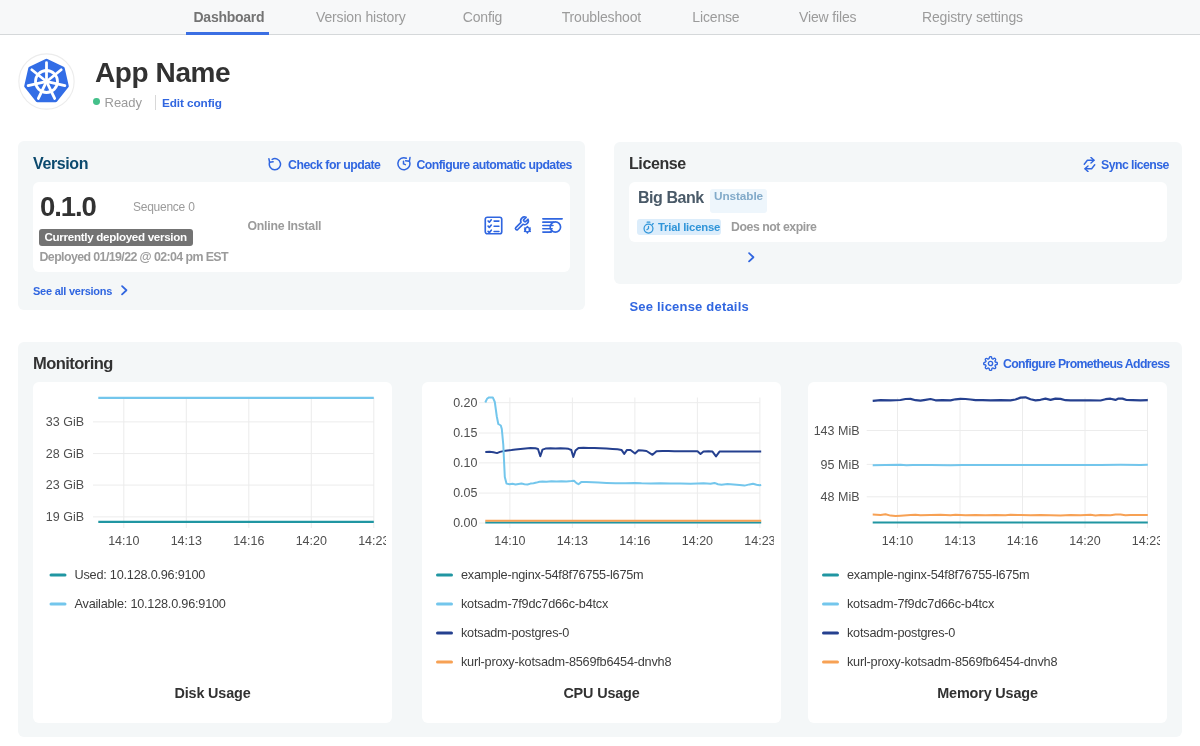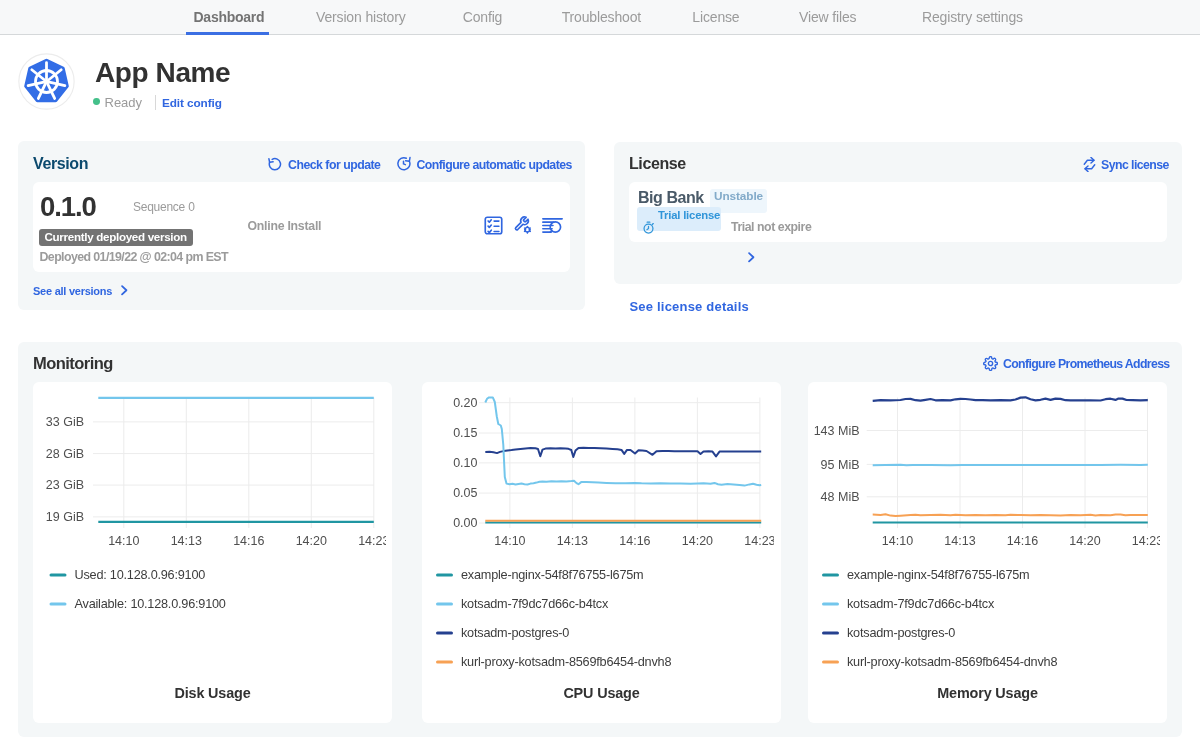--- a/index.html
+++ b/index.html
@@ -103,28 +103,28 @@
 <svg style="position:absolute;left:1082px;top:157px" width="15" height="15" viewBox="0 0 24 24" fill="none" stroke="#3066e0" stroke-width="2.3" stroke-linecap="round" stroke-linejoin="round">
     <path d="M3.6 11.6 L8.6 5.2 L18.8 5.2"></path>
     <polyline points="14.4 0.7 19.3 5.2 14.4 9.7"></polyline>
     <path d="M20.4 12.4 L15.4 18.8 L5.2 18.8"></path>
     <polyline points="9.6 14.3 4.7 18.8 9.6 23.3"></polyline>
   </svg>
 <div class="abs blue" style="left:1101px;top:158px;font-size:12.3px;letter-spacing:-0.55px;">Sync license</div>
 <div class="white" style="left:629px;top:181.5px;width:538px;height:60px;"></div>
 <div class="abs" style="left:638px;top:189.5px;font-size:16px;font-weight:bold;color:#4a5a68;line-height:16px;letter-spacing:-0.45px;">Big Bank</div>
 <div class="abs" style="left:710px;top:189px;height:24px;background:#eef6fc;border-radius:3px;color:#82aac9;font-size:11.8px;font-weight:600;line-height:15.5px;padding:0 4px;letter-spacing:-0.1px;">Unstable</div>
-<div class="abs" style="left:637px;top:207px;width:84px;height:24px;background:#dcedfb;border-radius:3px;color:#3095d9;font-size:11.3px;font-weight:bold;line-height:16px;padding:0 0 0 21px;letter-spacing:-0.2px;">Trial license</div>
+<div class="abs" style="left:637px;top:219px;width:84px;height:16px;background:#dcedfb;border-radius:3px;color:#3095d9;font-size:11.3px;font-weight:bold;line-height:16px;padding:0 0 0 21px;letter-spacing:-0.2px;">Trial license</div>
 <svg style="position:absolute;left:642px;top:220.5px" width="13" height="13" viewBox="0 0 24 24" fill="none" stroke="#3095d9" stroke-width="2.3" stroke-linecap="round" stroke-linejoin="round">
     <circle cx="12" cy="14" r="8.2"></circle>
     <line x1="9.5" y1="2.2" x2="14.5" y2="2.2"></line>
     <line x1="19" y1="6.5" x2="20.8" y2="4.7"></line>
     <polyline points="12 9.8 12 14 9 16"></polyline>
   </svg>
-<div class="abs" style="left:731px;top:220px;font-size:12.3px;font-weight:600;color:#9b9b9b;letter-spacing:-0.45px;">Trial not expire</div>
+<div class="abs" style="left:731px;top:220px;font-size:12.3px;font-weight:600;color:#9b9b9b;letter-spacing:-0.45px;">Does not expire</div>
 <div class="abs blue" style="left:629.5px;top:252px;font-size:13px;letter-spacing:0.2px;margin-top:47px;">See license details</div>
 <svg style="position:absolute;left:745.5px;top:252.4px" width="10.5" height="10.5" viewBox="0 0 24 24" fill="none" stroke="#3066e0" stroke-width="4.0" stroke-linecap="round" stroke-linejoin="round">
     <polyline points="7 2.5 17 12 7 21.5"></polyline>
   </svg>
 
 <div class="card" style="left:18px;top:342px;width:1164px;height:395px;"></div>
 <div class="abs" style="left:33px;top:353.5px;font-size:16.5px;font-weight:bold;color:#323232;letter-spacing:-0.55px;">Monitoring</div>
 <svg style="position:absolute;left:983px;top:356px" width="15" height="15" viewBox="0 0 24 24" fill="none" stroke="#3066e0" stroke-width="2.2" stroke-linecap="round" stroke-linejoin="round">
     <circle cx="12" cy="12" r="3.4"></circle>
     <path d="M19.4 15a1.65 1.65 0 0 0 .33 1.82l.06.06a2 2 0 0 1 0 2.83 2 2 0 0 1-2.83 0l-.06-.06a1.65 1.65 0 0 0-1.82-.33 1.65 1.65 0 0 0-1 1.51V21a2 2 0 0 1-2 2 2 2 0 0 1-2-2v-.09A1.65 1.65 0 0 0 9 19.4a1.65 1.65 0 0 0-1.82.33l-.06.06a2 2 0 0 1-2.83 0 2 2 0 0 1 0-2.83l.06-.06a1.65 1.65 0 0 0 .33-1.82 1.65 1.65 0 0 0-1.51-1H3a2 2 0 0 1-2-2 2 2 0 0 1 2-2h.09A1.65 1.65 0 0 0 4.6 9a1.65 1.65 0 0 0-.33-1.82l-.06-.06a2 2 0 0 1 0-2.83 2 2 0 0 1 2.83 0l.06.06a1.65 1.65 0 0 0 1.82.33H9a1.65 1.65 0 0 0 1-1.51V3a2 2 0 0 1 2-2 2 2 0 0 1 2 2v.09a1.65 1.65 0 0 0 1 1.51 1.65 1.65 0 0 0 1.82-.33l.06-.06a2 2 0 0 1 2.83 0 2 2 0 0 1 0 2.83l-.06.06a1.65 1.65 0 0 0-.33 1.82V9a1.65 1.65 0 0 0 1.51 1H21a2 2 0 0 1 2 2 2 2 0 0 1-2 2h-.09a1.65 1.65 0 0 0-1.51 1z"></path>

